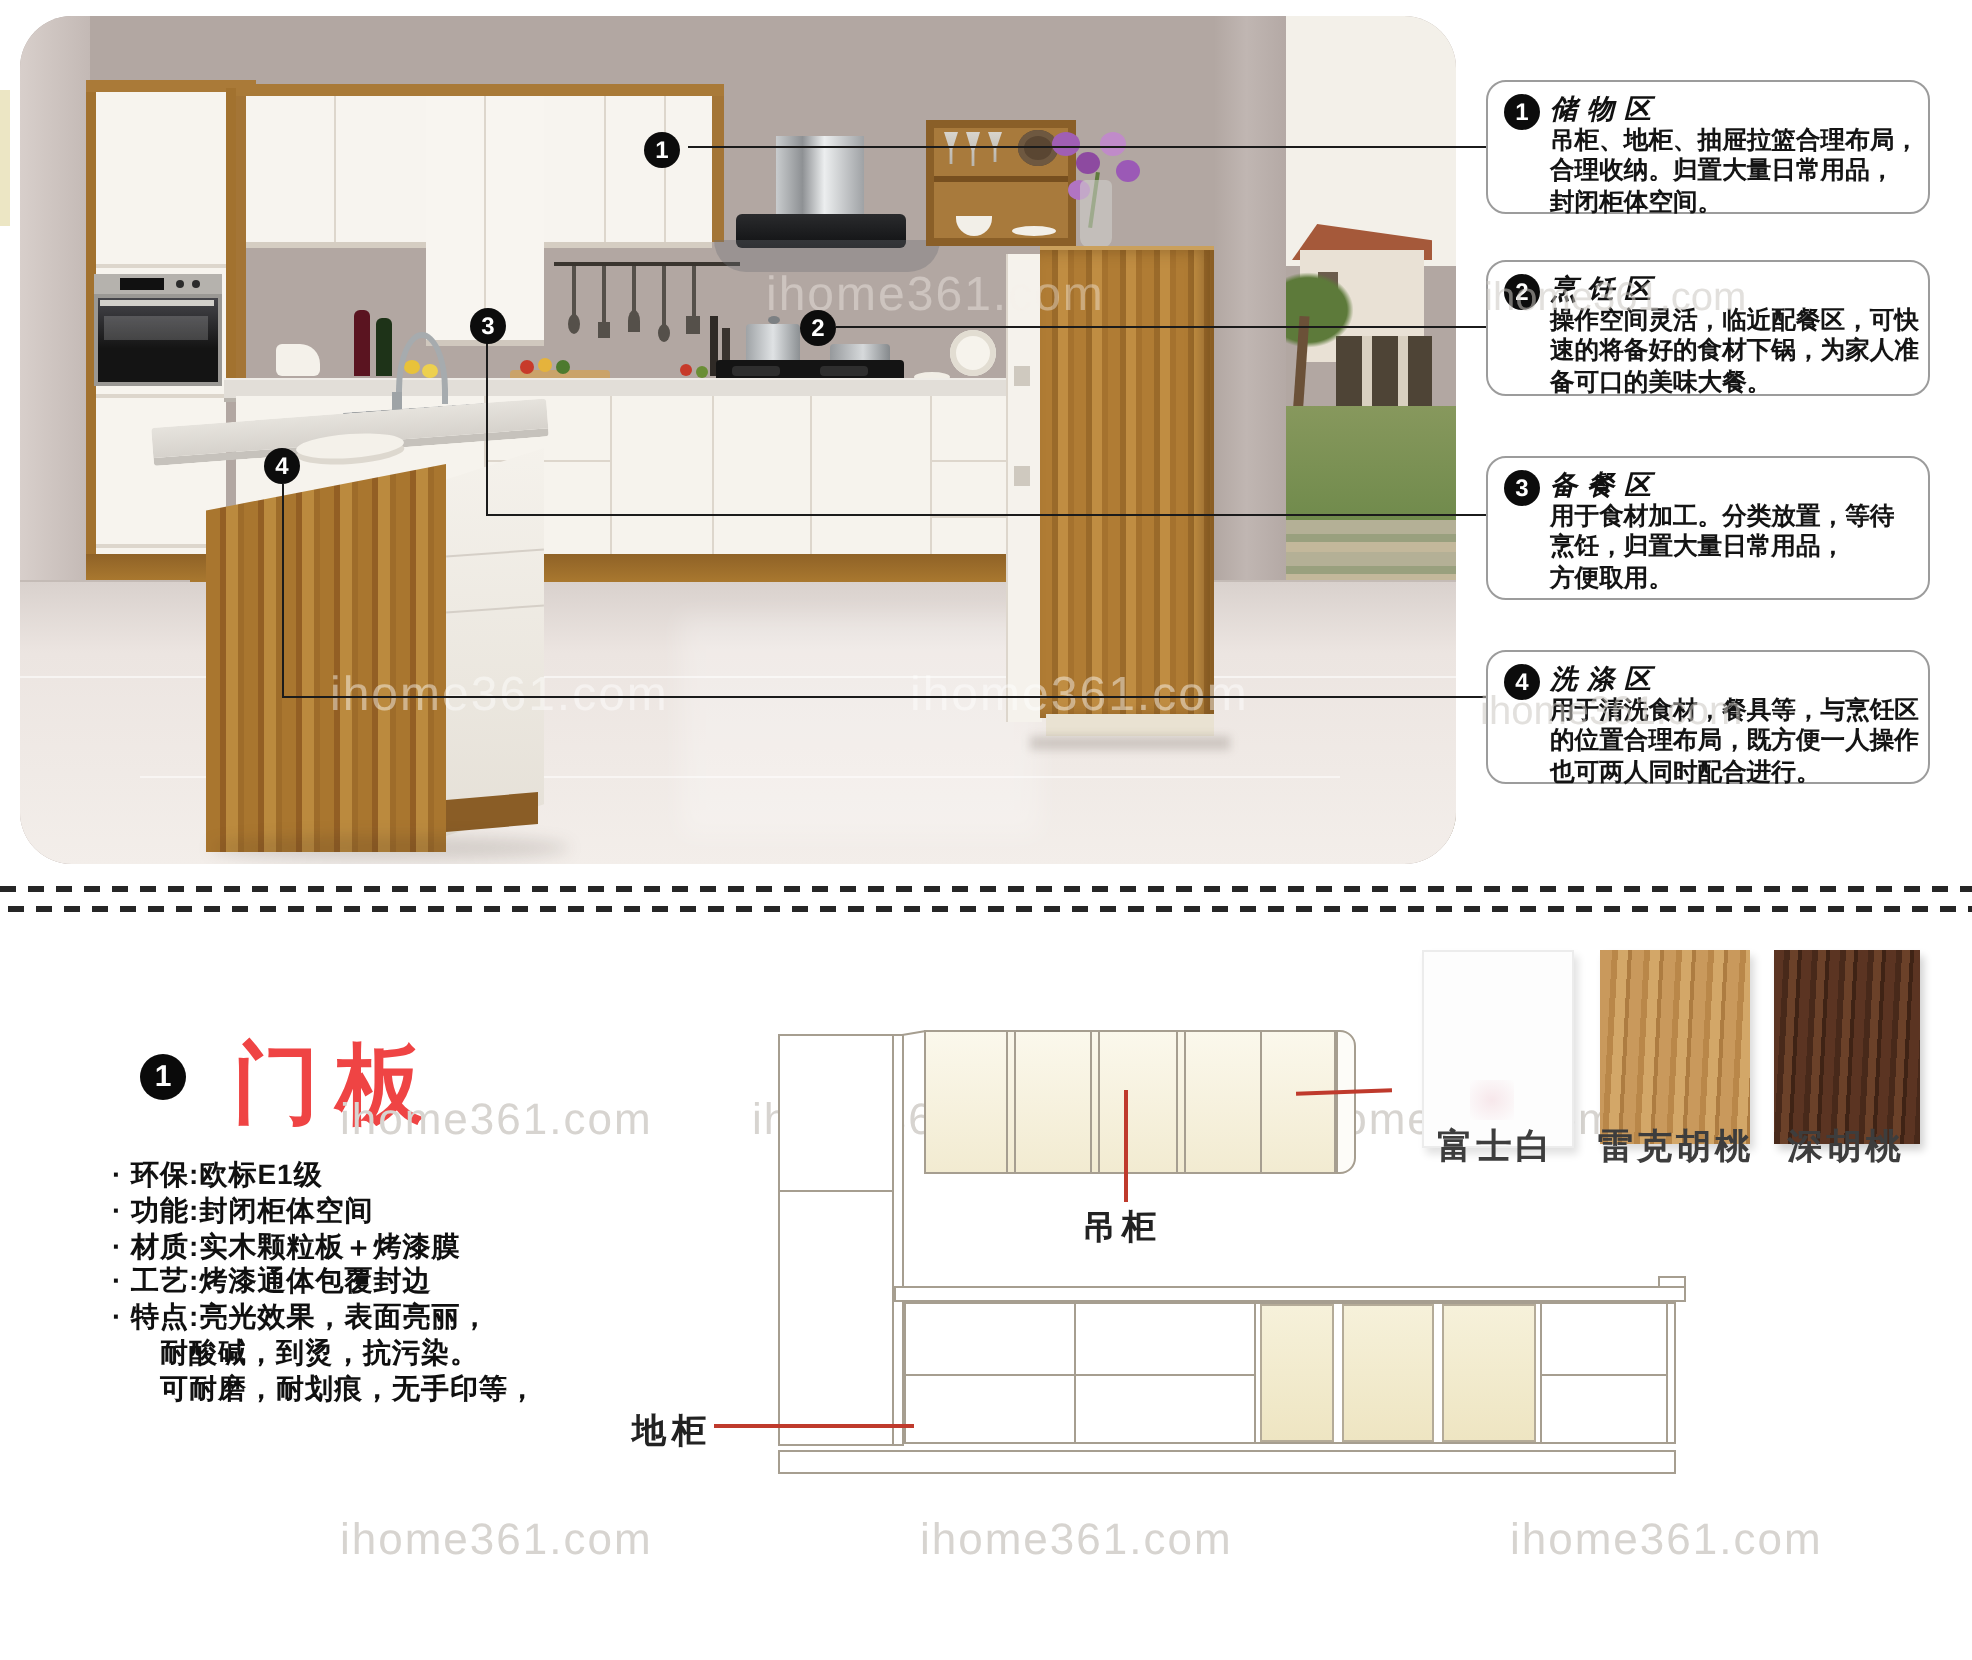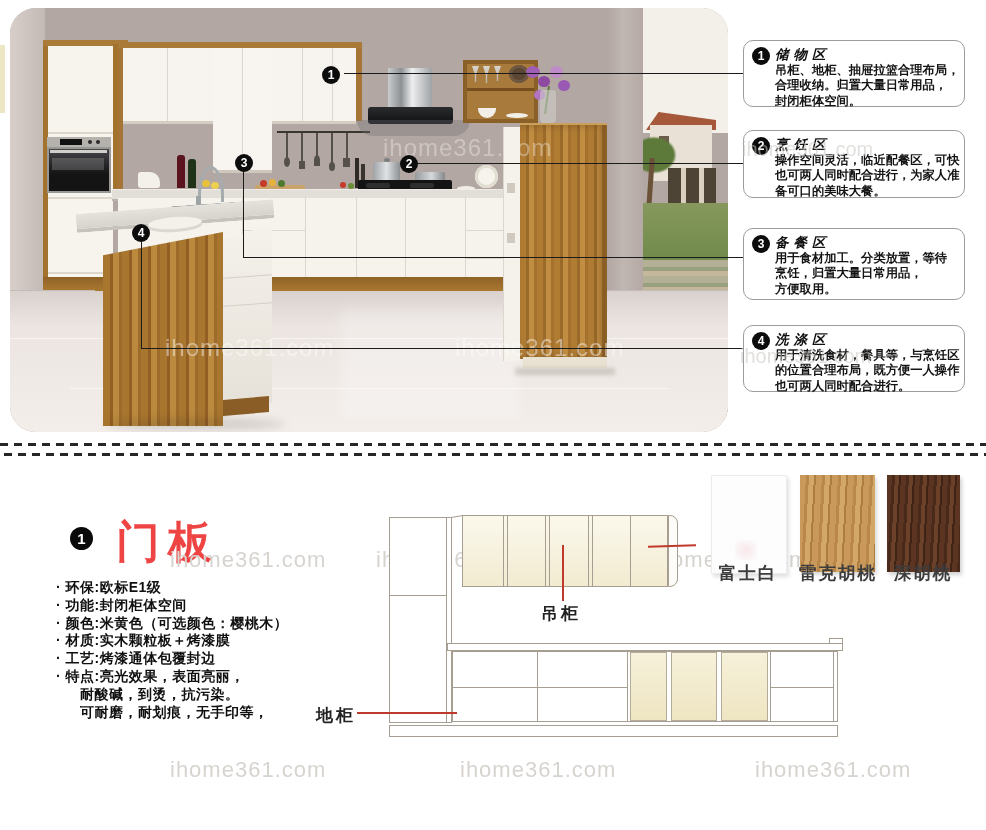--- a/index.html
+++ b/index.html
@@ -200,21 +200,21 @@
       <div>吊柜、地柜、抽屉拉篮合理布局，</div>
       <div>合理收纳。归置大量日常用品，</div>
       <div>封闭柜体空间。</div>
     </div>
   </div>
   <div class="callout" style="top:130px;height:68px;">
     <div class="c-num">2</div>
     <div class="c-title">烹饪区</div>
     <div class="c-body">
       <div>操作空间灵活，临近配餐区，可快</div>
-      <div>也可两人同时配合进行，为家人准</div>
+      <div>速的将备好的食材下锅，为家人准</div>
       <div>备可口的美味大餐。</div>
     </div>
   </div>
   <div class="callout" style="top:228px;height:72px;">
     <div class="c-num">3</div>
     <div class="c-title">备餐区</div>
     <div class="c-body">
       <div>用于食材加工。分类放置，等待</div>
       <div>烹饪，归置大量日常用品，</div>
       <div>方便取用。</div>
@@ -235,21 +235,20 @@
 
   <div class="dashrow" style="top:443px;"></div>
   <div class="dashrow" style="top:453px;background:repeating-linear-gradient(90deg,#262626 4px 12px,transparent 12px 18px);"></div>
 
   <div class="a" style="left:70px;top:527px;width:23px;height:23px;border-radius:50%;background:#0a0a0a;color:#fff;font-size:15px;font-weight:bold;display:flex;align-items:center;justify-content:center;">1</div>
   <div class="a" style="left:116px;top:513px;font-size:44px;font-weight:bold;color:#ef4444;letter-spacing:8px;">门板</div>
 
   <div class="a" style="left:56px;top:579px;width:320px;">
     <div class="spec-line">· 环保:欧标E1级</div>
     <div class="spec-line">· 功能:封闭柜体空间</div>
-    <div class="spec-line">· 颜色:米黄色（可选颜色：樱桃木）</div>
     <div class="spec-line">· 材质:实木颗粒板＋烤漆膜</div>
     <div class="spec-line">· 工艺:烤漆通体包覆封边</div>
     <div class="spec-line">· 特点:亮光效果，表面亮丽，</div>
     <div class="spec-line indent">耐酸碱，到烫，抗污染。</div>
     <div class="spec-line indent">可耐磨，耐划痕，无手印等，</div>
   </div>
 
   <div class="wm" style="left:170px;top:547px;">ihome361.com</div>
   <div class="wm" style="left:376px;top:547px;">ihome361.com</div>
   <div class="wm" style="left:652px;top:547px;">ihome361.com</div>

